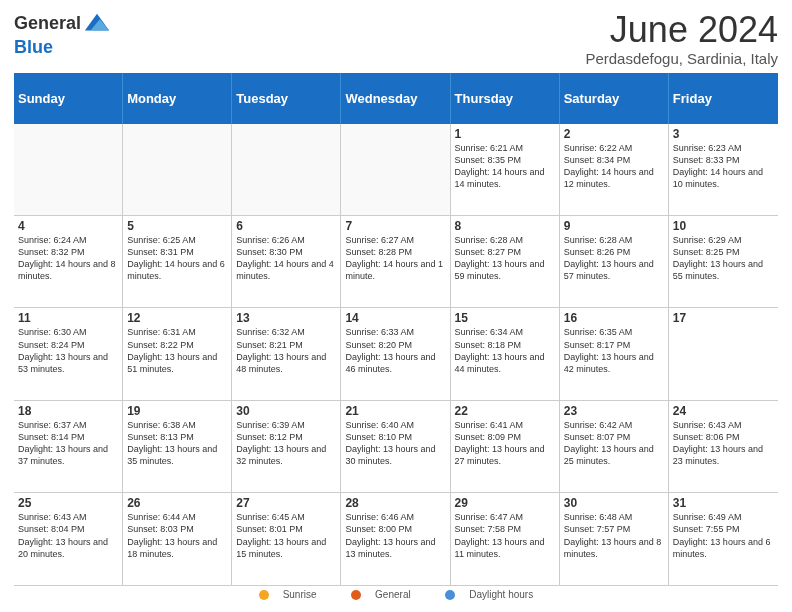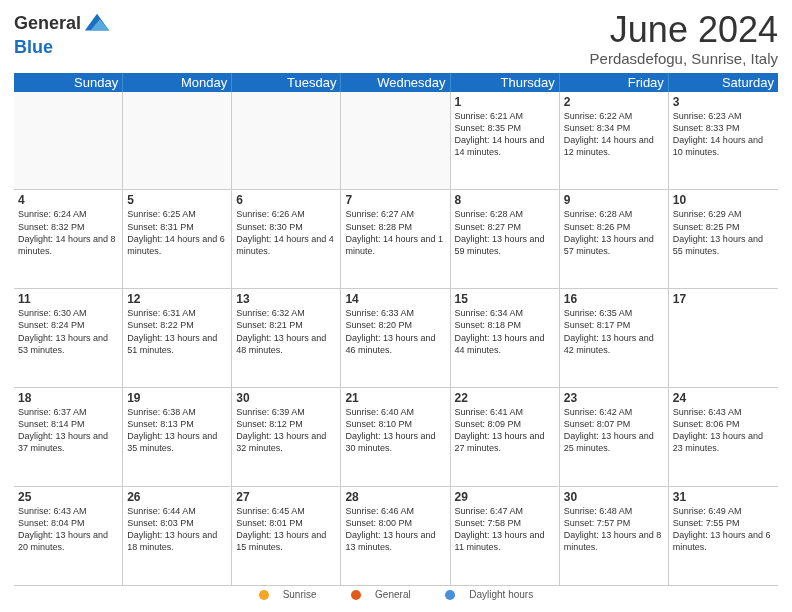--- a/index.html
+++ b/index.html
@@ -58,23 +58,23 @@
       flex-direction: column;
     }
     .cal-header {
       display: grid;
       grid-template-columns: repeat(7, 1fr);
       background: #1a6fc4;
     }
     .cal-header-cell {
       color: #fff;
       font-size: 13px;
-      font-weight: normal;
-      padding: 2px 4px;
-      text-align: right;
+      font-weight: bold;
+      padding: 18px 4px;
+      text-align: left;
       border-right: 1px solid #3a8fd4;
     }
     .cal-header-cell:last-child { border-right: none; }
     .cal-body {
       flex: 1;
       display: flex;
       flex-direction: column;
     }
     .cal-row {
       display: grid;
@@ -140,33 +140,33 @@
           <svg class="logo-icon" viewBox="0 0 30 30" xmlns="http://www.w3.org/2000/svg">
             <polygon points="2,22 15,4 28,22" fill="#1a6fc4"></polygon>
             <polygon points="8,22 18,10 28,22" fill="#5aaae0"></polygon>
           </svg>
         </div>
         <span class="logo-text" style="color:#1a6fc4;font-size:18px;font-weight:bold;">Blue</span>
       </div>
     </div>
     <div class="title-area">
       <div class="month-title">June 2024</div>
-      <div class="location">Perdasdefogu, Sunrise, Italy</div>
+      <div class="location">Perdasdefogu, Sardinia, Italy</div>
     </div>
   </div>
 
   <div class="calendar">
     <div class="cal-header" id="cal-header">
         <div class="cal-header-cell">Sunday</div>
         <div class="cal-header-cell">Monday</div>
         <div class="cal-header-cell">Tuesday</div>
         <div class="cal-header-cell">Wednesday</div>
         <div class="cal-header-cell">Thursday</div>
+        <div class="cal-header-cell">Saturday</div>
         <div class="cal-header-cell">Friday</div>
-        <div class="cal-header-cell">Saturday</div>
       </div>
     <div class="cal-body" id="cal-body">
         <div class="cal-row">
           <div class="cal-cell empty"></div>
           <div class="cal-cell empty"></div>
           <div class="cal-cell empty"></div>
           <div class="cal-cell empty"></div>
           <div class="cal-cell has-data">
             <span class="day-num">1</span>
             <div class="cell-text">Sunrise: 6:21 AM<br>Sunset: 8:35 PM<br>Daylight: 14 hours and 14 minutes.</div>

